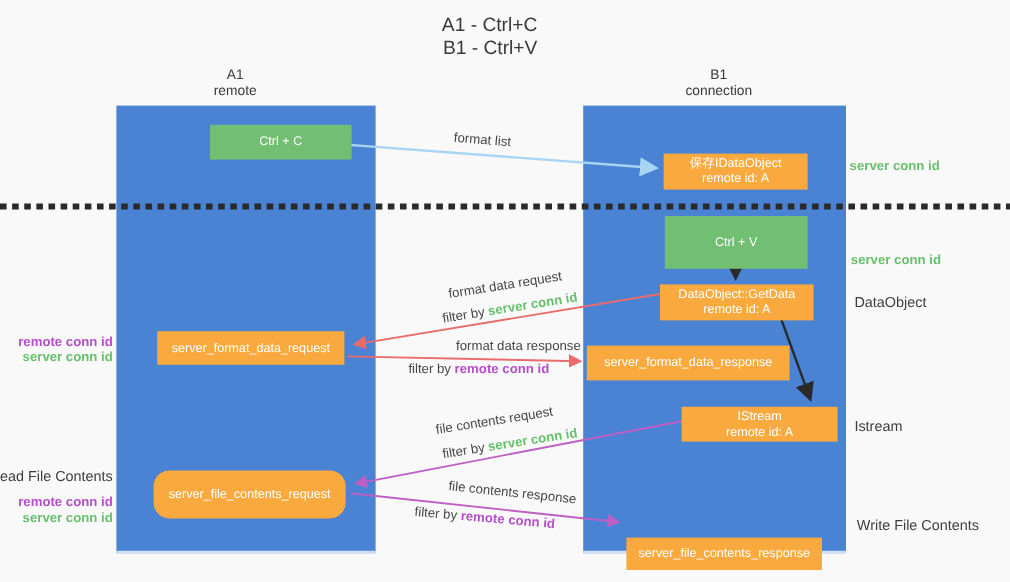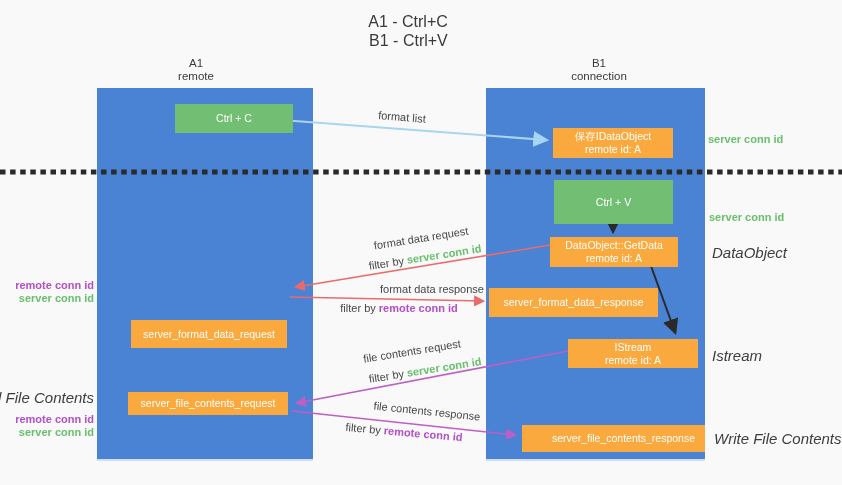--- a/index.html
+++ b/index.html
@@ -46,21 +46,21 @@
   
   .alabel {
     position:absolute; white-space:nowrap; font-size:11px; color:#474747;
     transform-origin:center;
   }
   .alabel b { font-weight:bold; }
   .key-green  { color:var(--text-green,#68bf6c); font-weight:bold; }
   .key-purple { color:var(--text-purple,#b44fc8); font-weight:bold; }
   
   .side { position:absolute; white-space:nowrap; font-size:11px; line-height:13px; }
-  .side.dark { color:var(--text-dark,#3d3d3d); font-size:15px;font-style:italic; }
+  .side.dark { color:var(--text-dark,#3d3d3d); font-size:12px; }
   .side.green  { color:var(--text-green,#68bf6c); font-weight:bold; }
   .side.purple { color:var(--text-purple,#b44fc8); font-weight:bold; }
   .side.ralign { text-align:right; }
 </style>
 </head>
 <body>
 
 <div class="canvas">
 
   <div class="title">
@@ -119,38 +119,38 @@
 
   <div class="node green" style="left:554px; top:180px; width:119px; height:44px;">
     <div>Ctrl + V</div>
   </div>
 
   <div class="node orange" style="left:550px; top:237px; width:128px; height:30px;">
     <div>DataObject::GetData</div>
     <div>remote id: A</div>
   </div>
 
-  <div class="node orange" style="left:131px; top:276px; width:156px; height:28px;margin-top:44px;">
+  <div class="node orange" style="left:131px; top:276px; width:156px; height:28px;">
     <div>server_format_data_request</div>
   </div>
 
   <div class="node orange" style="left:489px; top:288px; width:169px; height:29px;">
     <div>server_format_data_response</div>
   </div>
 
   <div class="node orange" style="left:568px; top:339px; width:130px; height:29px;">
     <div>IStream</div>
     <div>remote id: A</div>
   </div>
 
-  <div class="node orange" style="left:128px; top:392px; width:160px; height:23px;">
+  <div class="node orange" style="left:128px; top:392px; width:160px; height:40px;border-radius:13px;">
     <div>server_file_contents_request</div>
   </div>
 
-  <div class="node orange" style="left:522px; top:425px; width:163px; height:27px;padding-left:20px;">
+  <div class="node orange" style="left:522px; top:448px; width:163px; height:27px;">
     <div>server_file_contents_response</div>
   </div>
 
   <div class="alabel" style="left:402px; top:117px; transform:translate(-50%,-50%) rotate(4.5deg);">format list</div>
 
   <div class="alabel" style="left:421px; top:238px; transform:translate(-50%,-50%) rotate(-9deg);">format data request</div>
   <div class="alabel" style="left:425px; top:257px; transform:translate(-50%,-50%) rotate(-9deg);">
     <span>filter by</span>
     <b class="key-green">server conn id</b>
   </div>

